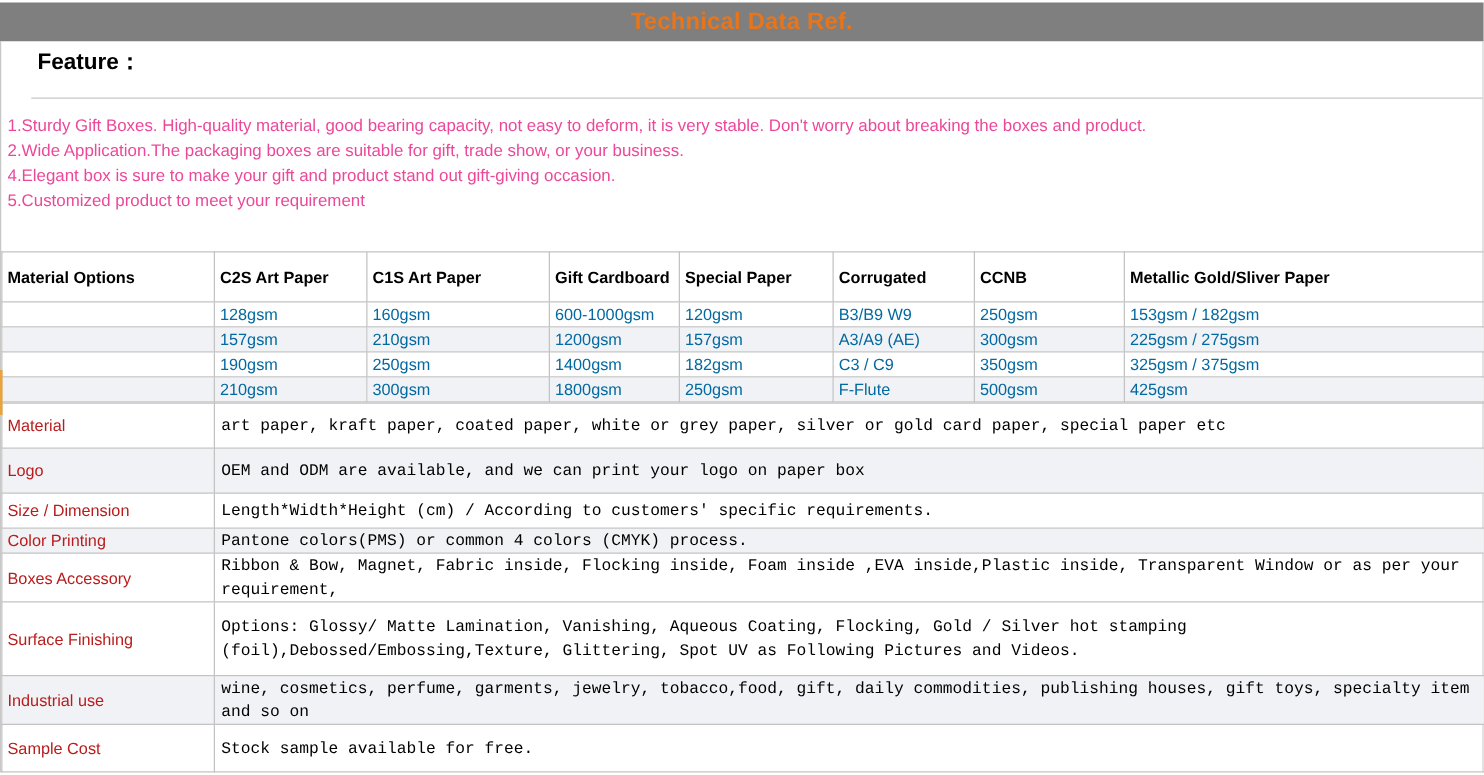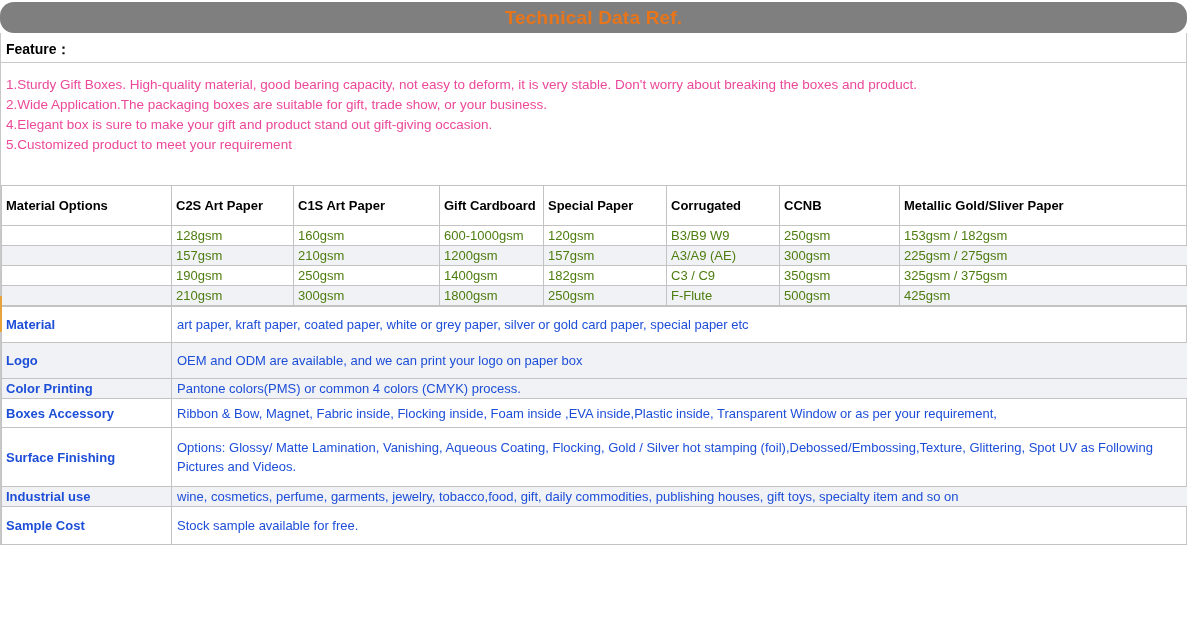--- a/index.html
+++ b/index.html
@@ -9,57 +9,56 @@
     font-family: "Liberation Sans", "DejaVu Sans", sans-serif;
     color: #1c1c1c;
   }
   .page { width: 1187px; height: 620px; position: relative; background: #fff; }
 
   .title-bar {
     margin-top: 2px; height: 31px; background: #7F7F7F;
     text-align: center; line-height: 31px;
     font-size: 19px; font-weight: bold; color: #E8751A;
     letter-spacing: 0.2px;
-    border-radius: 14px;
   }
 
   .content { border-left: 1px solid #C8C8C8; border-right: 1px solid #C8C8C8; }
 
   .feature-head {
-    height: 30px; border-bottom: 1px solid #C8C8C8;
-    font-size: 14px; font-weight: bold; color: #000;
-    padding-left: 5px; line-height: 32px;
+    height: 46px; border-bottom: 1px solid #C8C8C8;
+    font-size: 18px; font-weight: bold; color: #000;
+    padding-left: 5px; line-height: 32px; margin-left: 24px;
   }
 
   .feature-list {
     height: 122px; padding: 12px 5px 0 5px;
     font-size: 13.5px; line-height: 20px; color: #ec4899;
   }
   .feature-line { white-space: nowrap; overflow: hidden; }
 
   table { border-collapse: collapse; table-layout: fixed; width: 1187px; }
   td, th { border: 1px solid #C3C3C3; overflow: hidden; }
 
   table.materials { font-size: 13px; }
   table.materials th {
     text-align: left; font-weight: bold; color: #000;
     padding: 2px 4px; height: 40px; vertical-align: middle; line-height: 16px;
   }
   table.materials td {
     padding: 0 4px; height: 20px; white-space: nowrap; vertical-align: middle;
-    color: #4d7c0f;
+    color: #0369a1;
     margin-top: 16px;
   }
 
   table.details { font-size: 13px; }
   table.details td.lbl {
-    font-weight: bold; color: #1d4ed8; padding: 0 4px; vertical-align: middle;
+    font-weight: normal; color: #b91c1c; padding: 0 4px; vertical-align: middle;
   }
   table.details td.val {
-    padding: 0 5px; vertical-align: middle; color: #1d4ed8; line-height: 19px;
+    padding: 0 5px; vertical-align: middle; color: #000000; line-height: 19px; font-family: Liberation Mono, monospace;
   }
 
   .alt { background: #F1F2F5; }
 
   .accent-mark {
     position: absolute; left: 0; top: 294px; width: 2px; height: 36px;
     background: #E8A33D;
   }
 </style>
 </head>
@@ -156,20 +155,24 @@
         </colgroup>
       <tbody>
           <tr style="height:36px">
         <td class="lbl">Material</td>
         <td class="val">art paper, kraft paper, coated paper, white or grey paper, silver or gold card paper, special paper etc</td>
       </tr>
       <tr class="alt" style="height:36px">
         <td class="lbl">Logo</td>
         <td class="val">OEM and ODM are available, and we can print your logo on paper box</td>
       </tr>
+      <tr style="height:28px">
+        <td class="lbl">Size / Dimension</td>
+        <td class="val">Length*Width*Height (cm) / According to customers' specific requirements.</td>
+      </tr>
       <tr class="alt" style="height:15px">
         <td class="lbl">Color Printing</td>
         <td class="val">Pantone colors(PMS) or common 4 colors (CMYK) process.</td>
       </tr>
       <tr style="height:29px">
         <td class="lbl">Boxes Accessory</td>
         <td class="val">Ribbon &amp; Bow, Magnet, Fabric inside, Flocking inside, Foam inside ,EVA inside,Plastic inside, Transparent Window or as per your requirement,</td>
       </tr>
       <tr style="height:59px">
         <td class="lbl">Surface Finishing</td>

